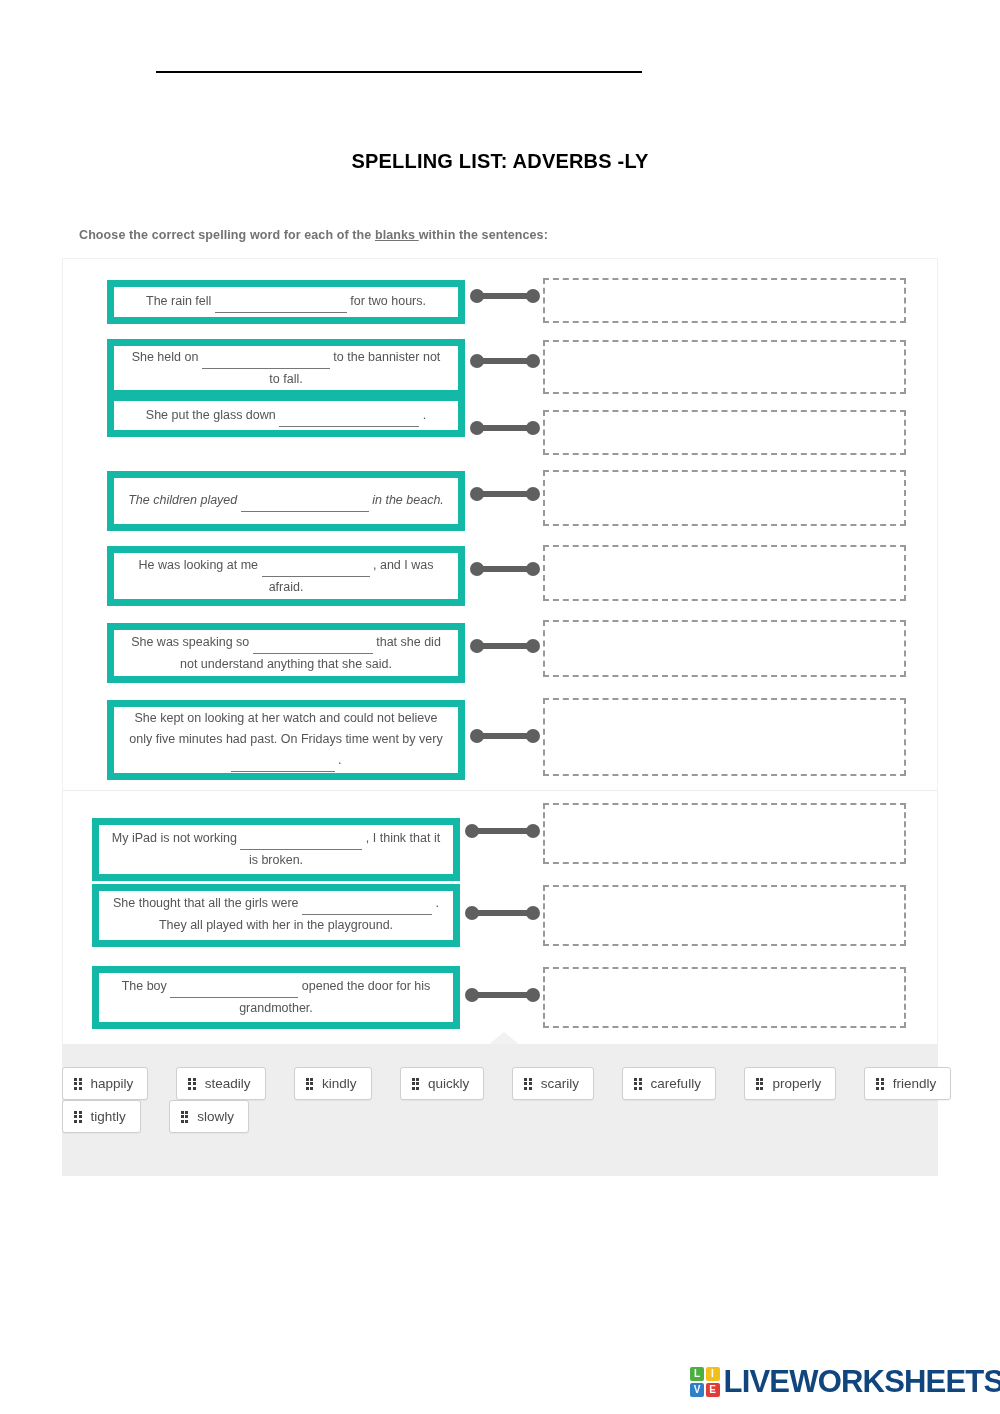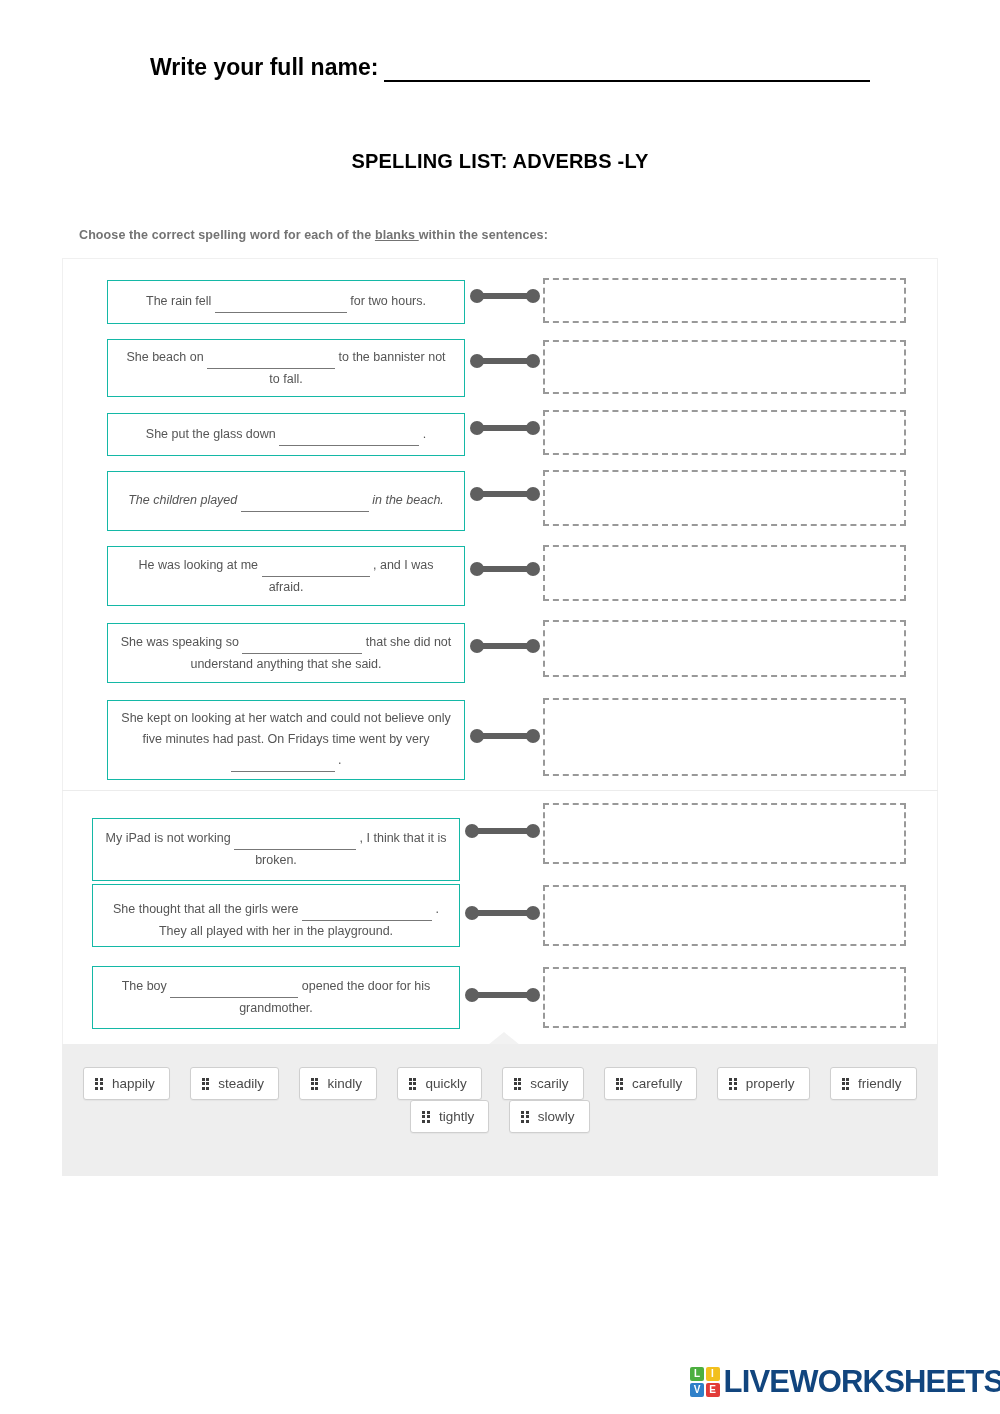--- a/index.html
+++ b/index.html
@@ -93,21 +93,21 @@
     width: 876px;
     height: 253px;
     background: #ffffff;
     border-left: 1px solid #f0f0f0;
     border-right: 1px solid #f0f0f0;
     box-sizing: border-box;
   }
   .qbox {
     position: absolute;
     box-sizing: border-box;
-    border: 1px solid #14b8a6;
+    border: 7px solid #14b8a6;
     background: #fff;
     display: flex;
     align-items: center;
     justify-content: center;
     text-align: center;
     padding: 4px 12px;
     font-size: 12.5px;
     line-height: 21px;
     color: #555555;
   }
@@ -163,23 +163,22 @@
     left: 488px;
     top: 1032px;
     width: 0;
     height: 0;
     border-left: 16px solid transparent;
     border-right: 16px solid transparent;
     border-bottom: 13px solid #f2f2f2;
   }
   .wb-row {
     display: flex;
-    justify-content: center;
     align-items: center;
-    gap: 20px;
+    gap: 28px;
   }
   .wb-row-1 { padding-top: 23px; }
   .wb-row-2 { }
   .chip {
     background: #ffffff;
     border: 1px solid #cfcfcf;
     border-radius: 3px;
     padding: 8px 14px 8px 11px;
     display: flex;
     align-items: center;
@@ -236,21 +235,20 @@
     font-weight: bold;
     color: #11457e;
     letter-spacing: -0.8px;
   }
 </style>
 </head>
 <body>
 
 <div class="header">
   <div class="hdr-line hdr-line-1">
-    <span>Write your full name:</span>
     <span class="rule rule-name"></span>
   </div>
 </div>
 
 <div class="sheet-title">SPELLING LIST: ADVERBS -LY</div>
 
 <div class="instruction">
   <span>Choose the correct spelling word for each of the </span><span class="u">blanks </span><span>within the sentences:</span>
 </div>
 
@@ -262,29 +260,29 @@
     <div class="qbox" style="left: 107px; top: 280px; width: 358px; height: 44px;">
       <div><span>The rain fell </span><span class="blank" style="width: 132px;">&nbsp;</span><span> for two hours.</span></div>
     </div>
     <div class="conn" style="left: 470px; top: 289px; width: 70px;">
       <span class="dot a"></span>
       <span class="bar"></span>
       <span class="dot b"></span>
     </div>
     <div class="dropzone" style="left: 543px; top: 278px; width: 363px; height: 45px;"></div>
     <div class="qbox" style="left: 107px; top: 339px; width: 358px; height: 58px;">
-      <div><span>She beach on </span><span class="blank" style="width: 128px;">&nbsp;</span><span> to the bannister not to fall.</span></div>
+      <div><span>She held on </span><span class="blank" style="width: 128px;">&nbsp;</span><span> to the bannister not to fall.</span></div>
     </div>
     <div class="conn" style="left: 470px; top: 354px; width: 70px;">
       <span class="dot a"></span>
       <span class="bar"></span>
       <span class="dot b"></span>
     </div>
     <div class="dropzone" style="left: 543px; top: 340px; width: 363px; height: 54px;"></div>
-    <div class="qbox" style="left: 107px; top: 413px; width: 358px; height: 43px;">
+    <div class="qbox" style="left: 107px; top: 394px; width: 358px; height: 43px;">
       <div><span>She put the glass down </span><span class="blank" style="width: 140px;">&nbsp;</span><span> .</span></div>
     </div>
     <div class="conn" style="left: 470px; top: 421px; width: 70px;">
       <span class="dot a"></span>
       <span class="bar"></span>
       <span class="dot b"></span>
     </div>
     <div class="dropzone" style="left: 543px; top: 410px; width: 363px; height: 45px;"></div>
     <div class="qbox" style="left: 107px; top: 471px; width: 358px; height: 60px; font-style: italic;">
       <div><span>The children played </span><span class="blank" style="width: 128px;">&nbsp;</span><span> in the beach.</span></div>

